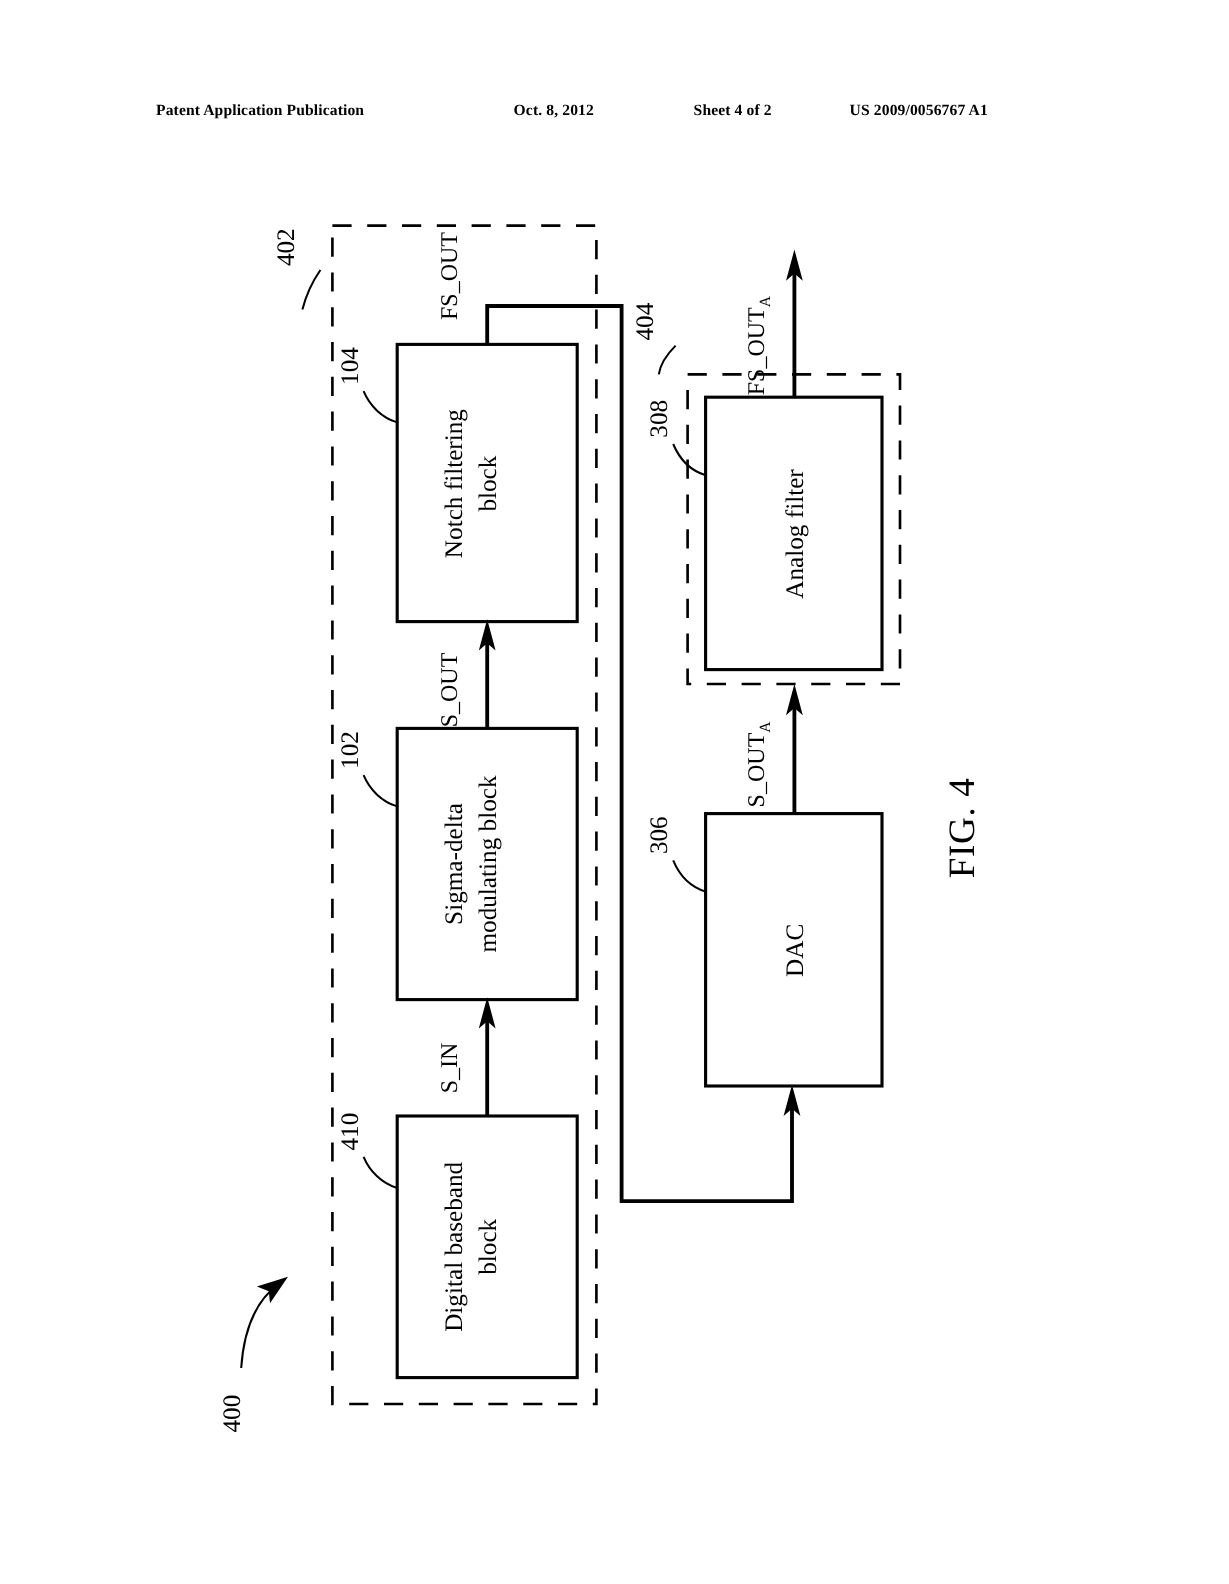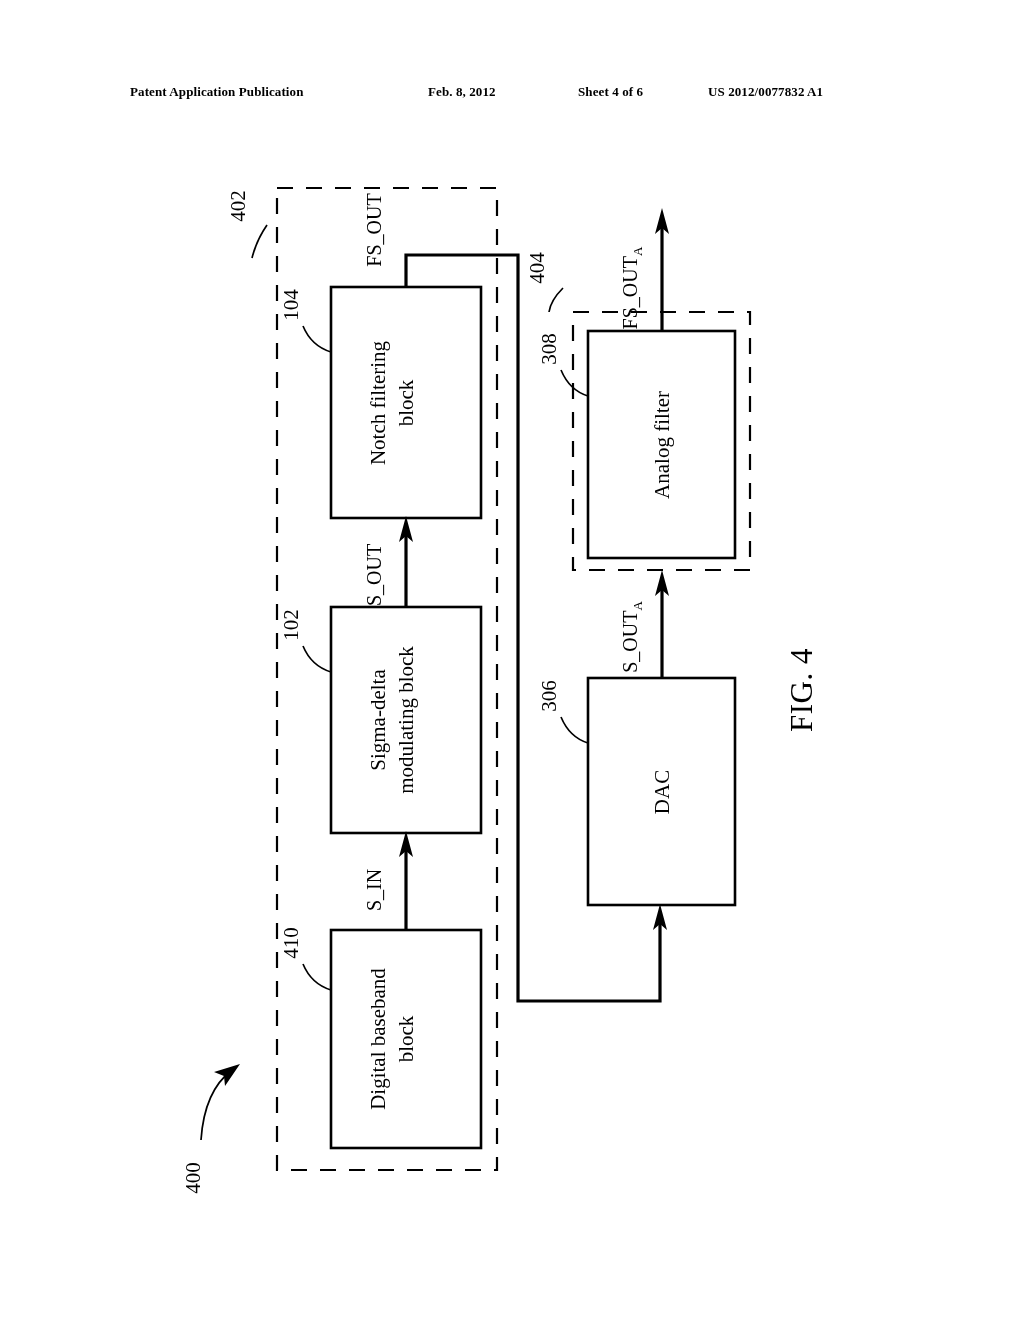--- a/index.html
+++ b/index.html
@@ -112,23 +112,23 @@
     font-size: 31px;
     text-anchor: middle;
     letter-spacing: 0.5px;
   }
 </style>
 </head>
 <body>
 
 <div class="page-header">
   <span class="hdr-pub">Patent Application Publication</span>
-  <span class="hdr-date">Feb. 8, 2012</span>
-  <span class="hdr-sheet">Sheet 4 of 6</span>
-  <span class="hdr-patno">US 2012/0077832 A1</span>
+  <span class="hdr-date">Oct. 8, 2012</span>
+  <span class="hdr-sheet">Sheet 4 of 2</span>
+  <span class="hdr-patno">US 2009/0056767 A1</span>
 </div>
 
 <div class="figure-canvas">
 <svg class="diagram" viewBox="0 0 1024 1320" xmlns="http://www.w3.org/2000/svg">
 
   <rect class="dashed-box" x="277" y="188" width="220" height="982"></rect>
   <path class="leader" d="M 267,225 C 258,238 254,250 252,258"></path>
   <g transform="translate(245,206) rotate(-90)">
     <text class="ref-num" x="0" y="0">402</text>
   </g>

